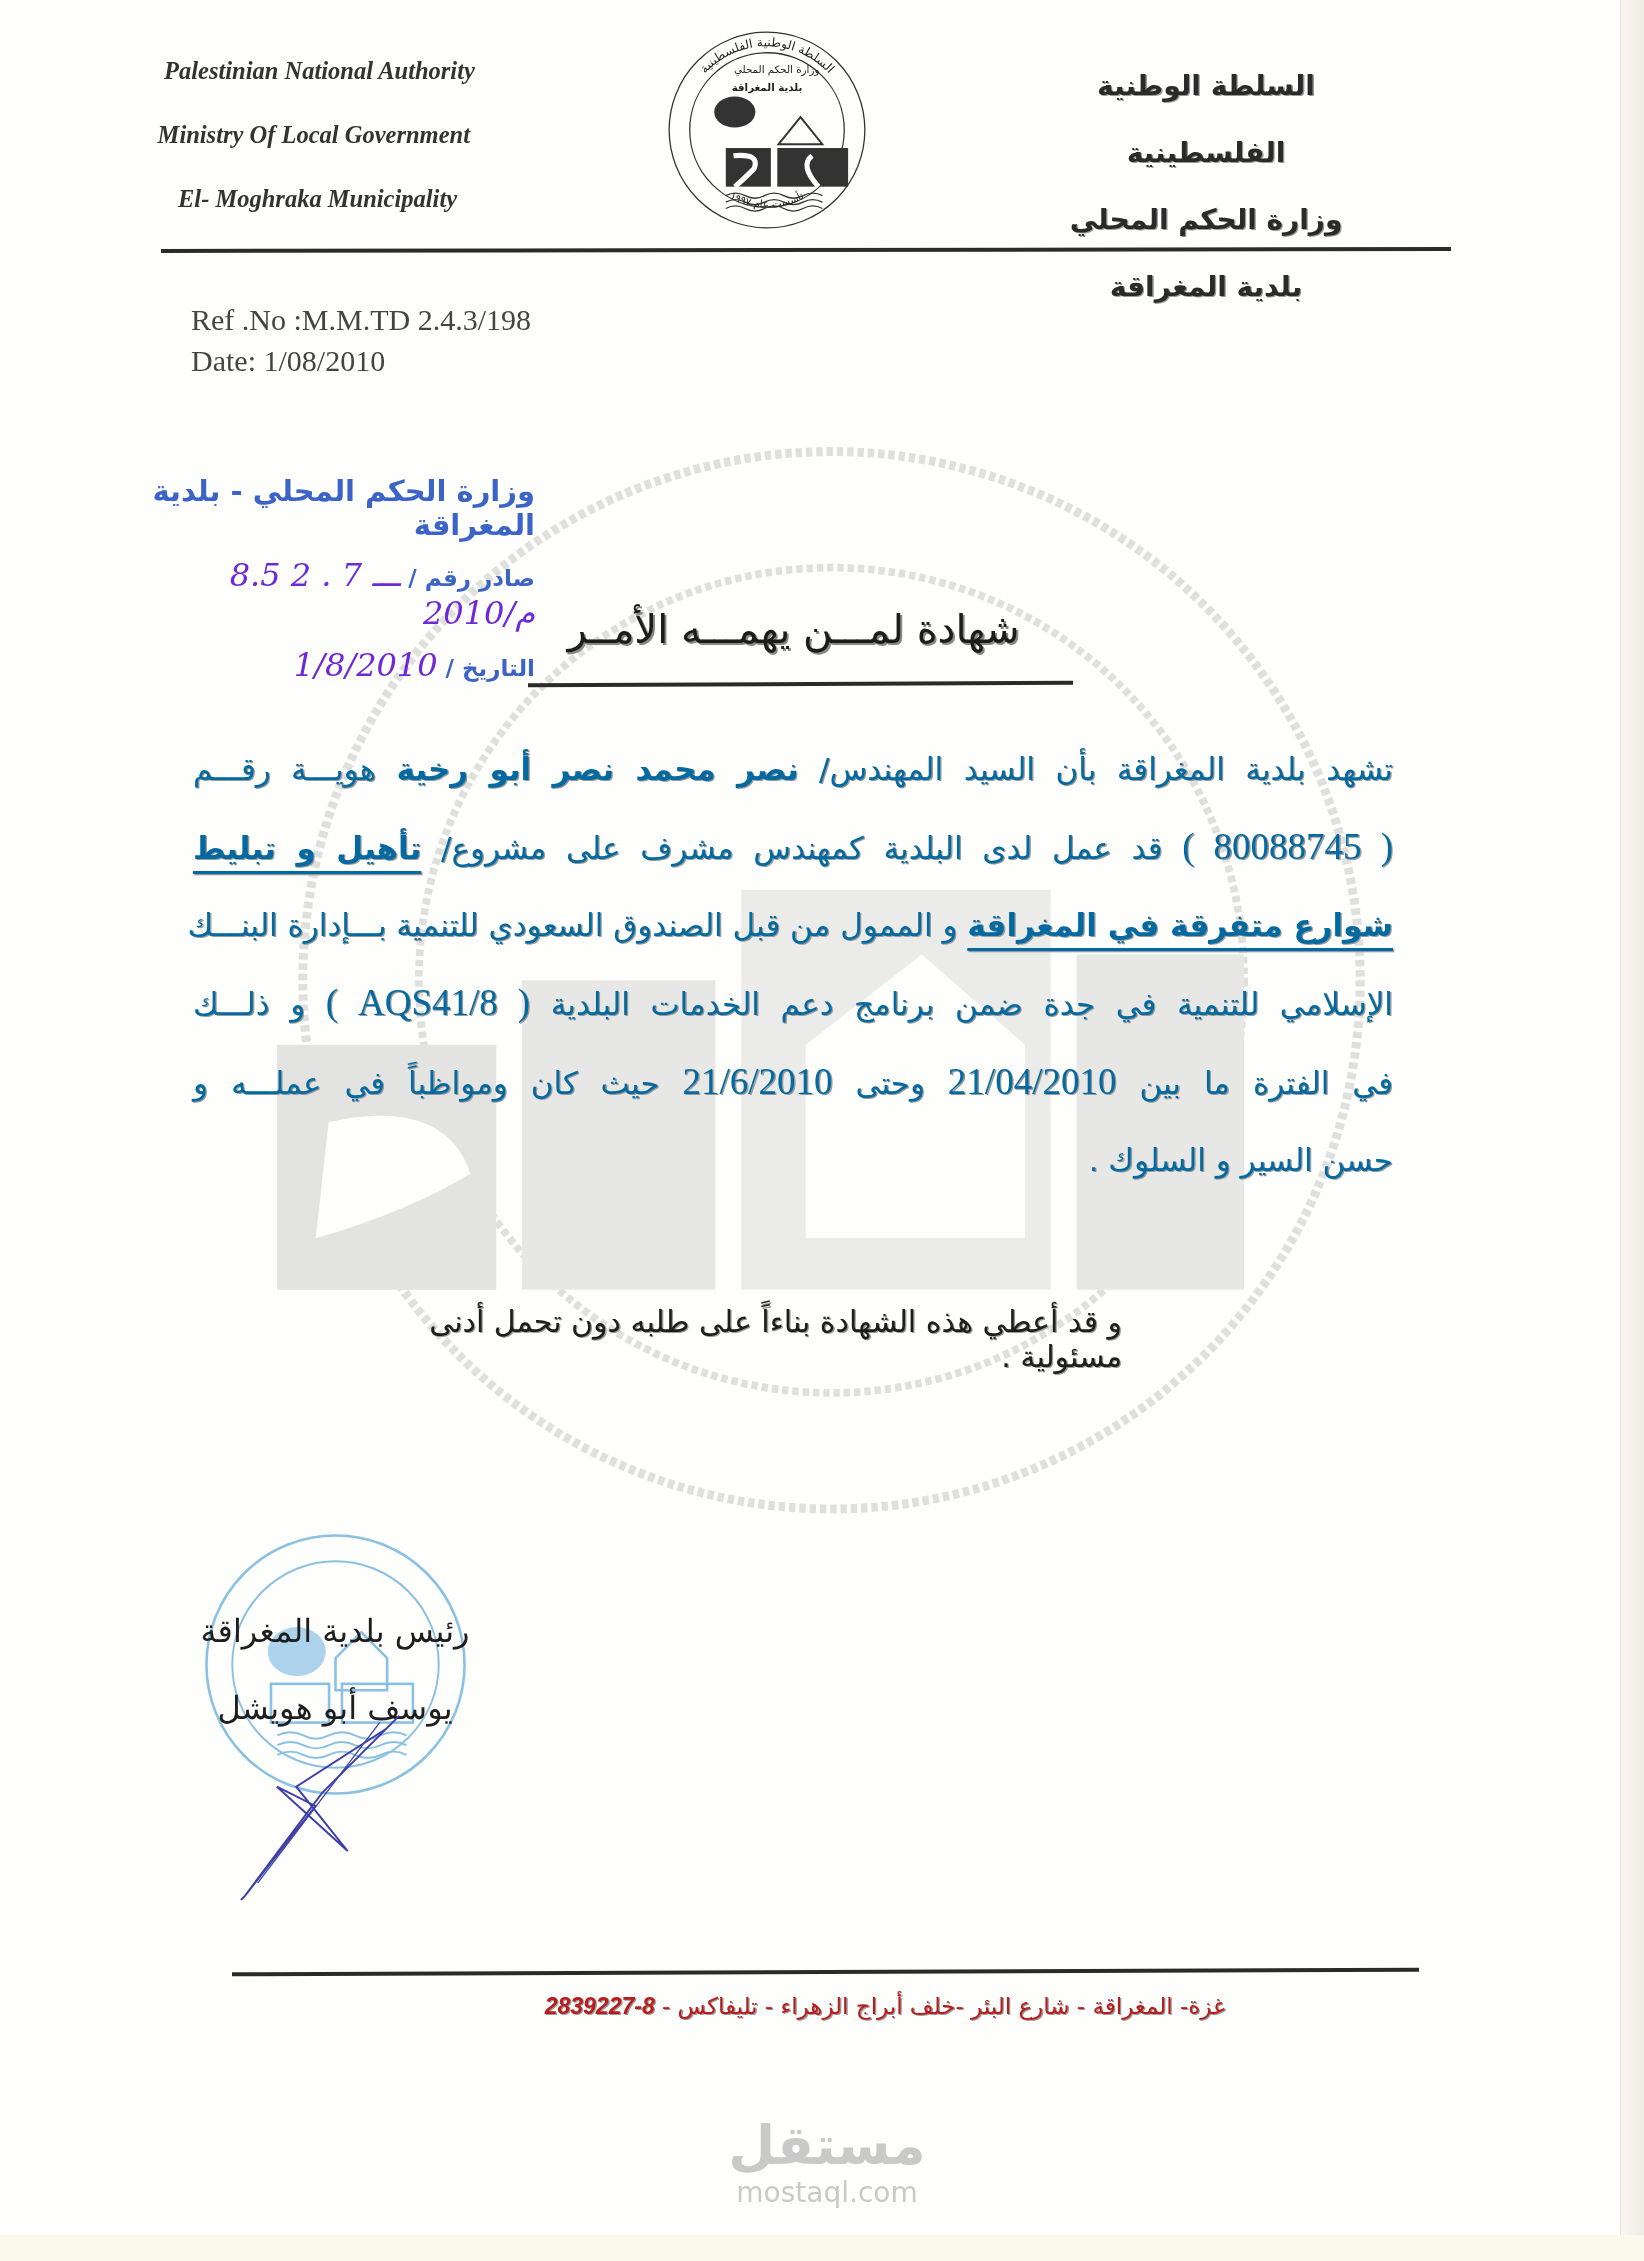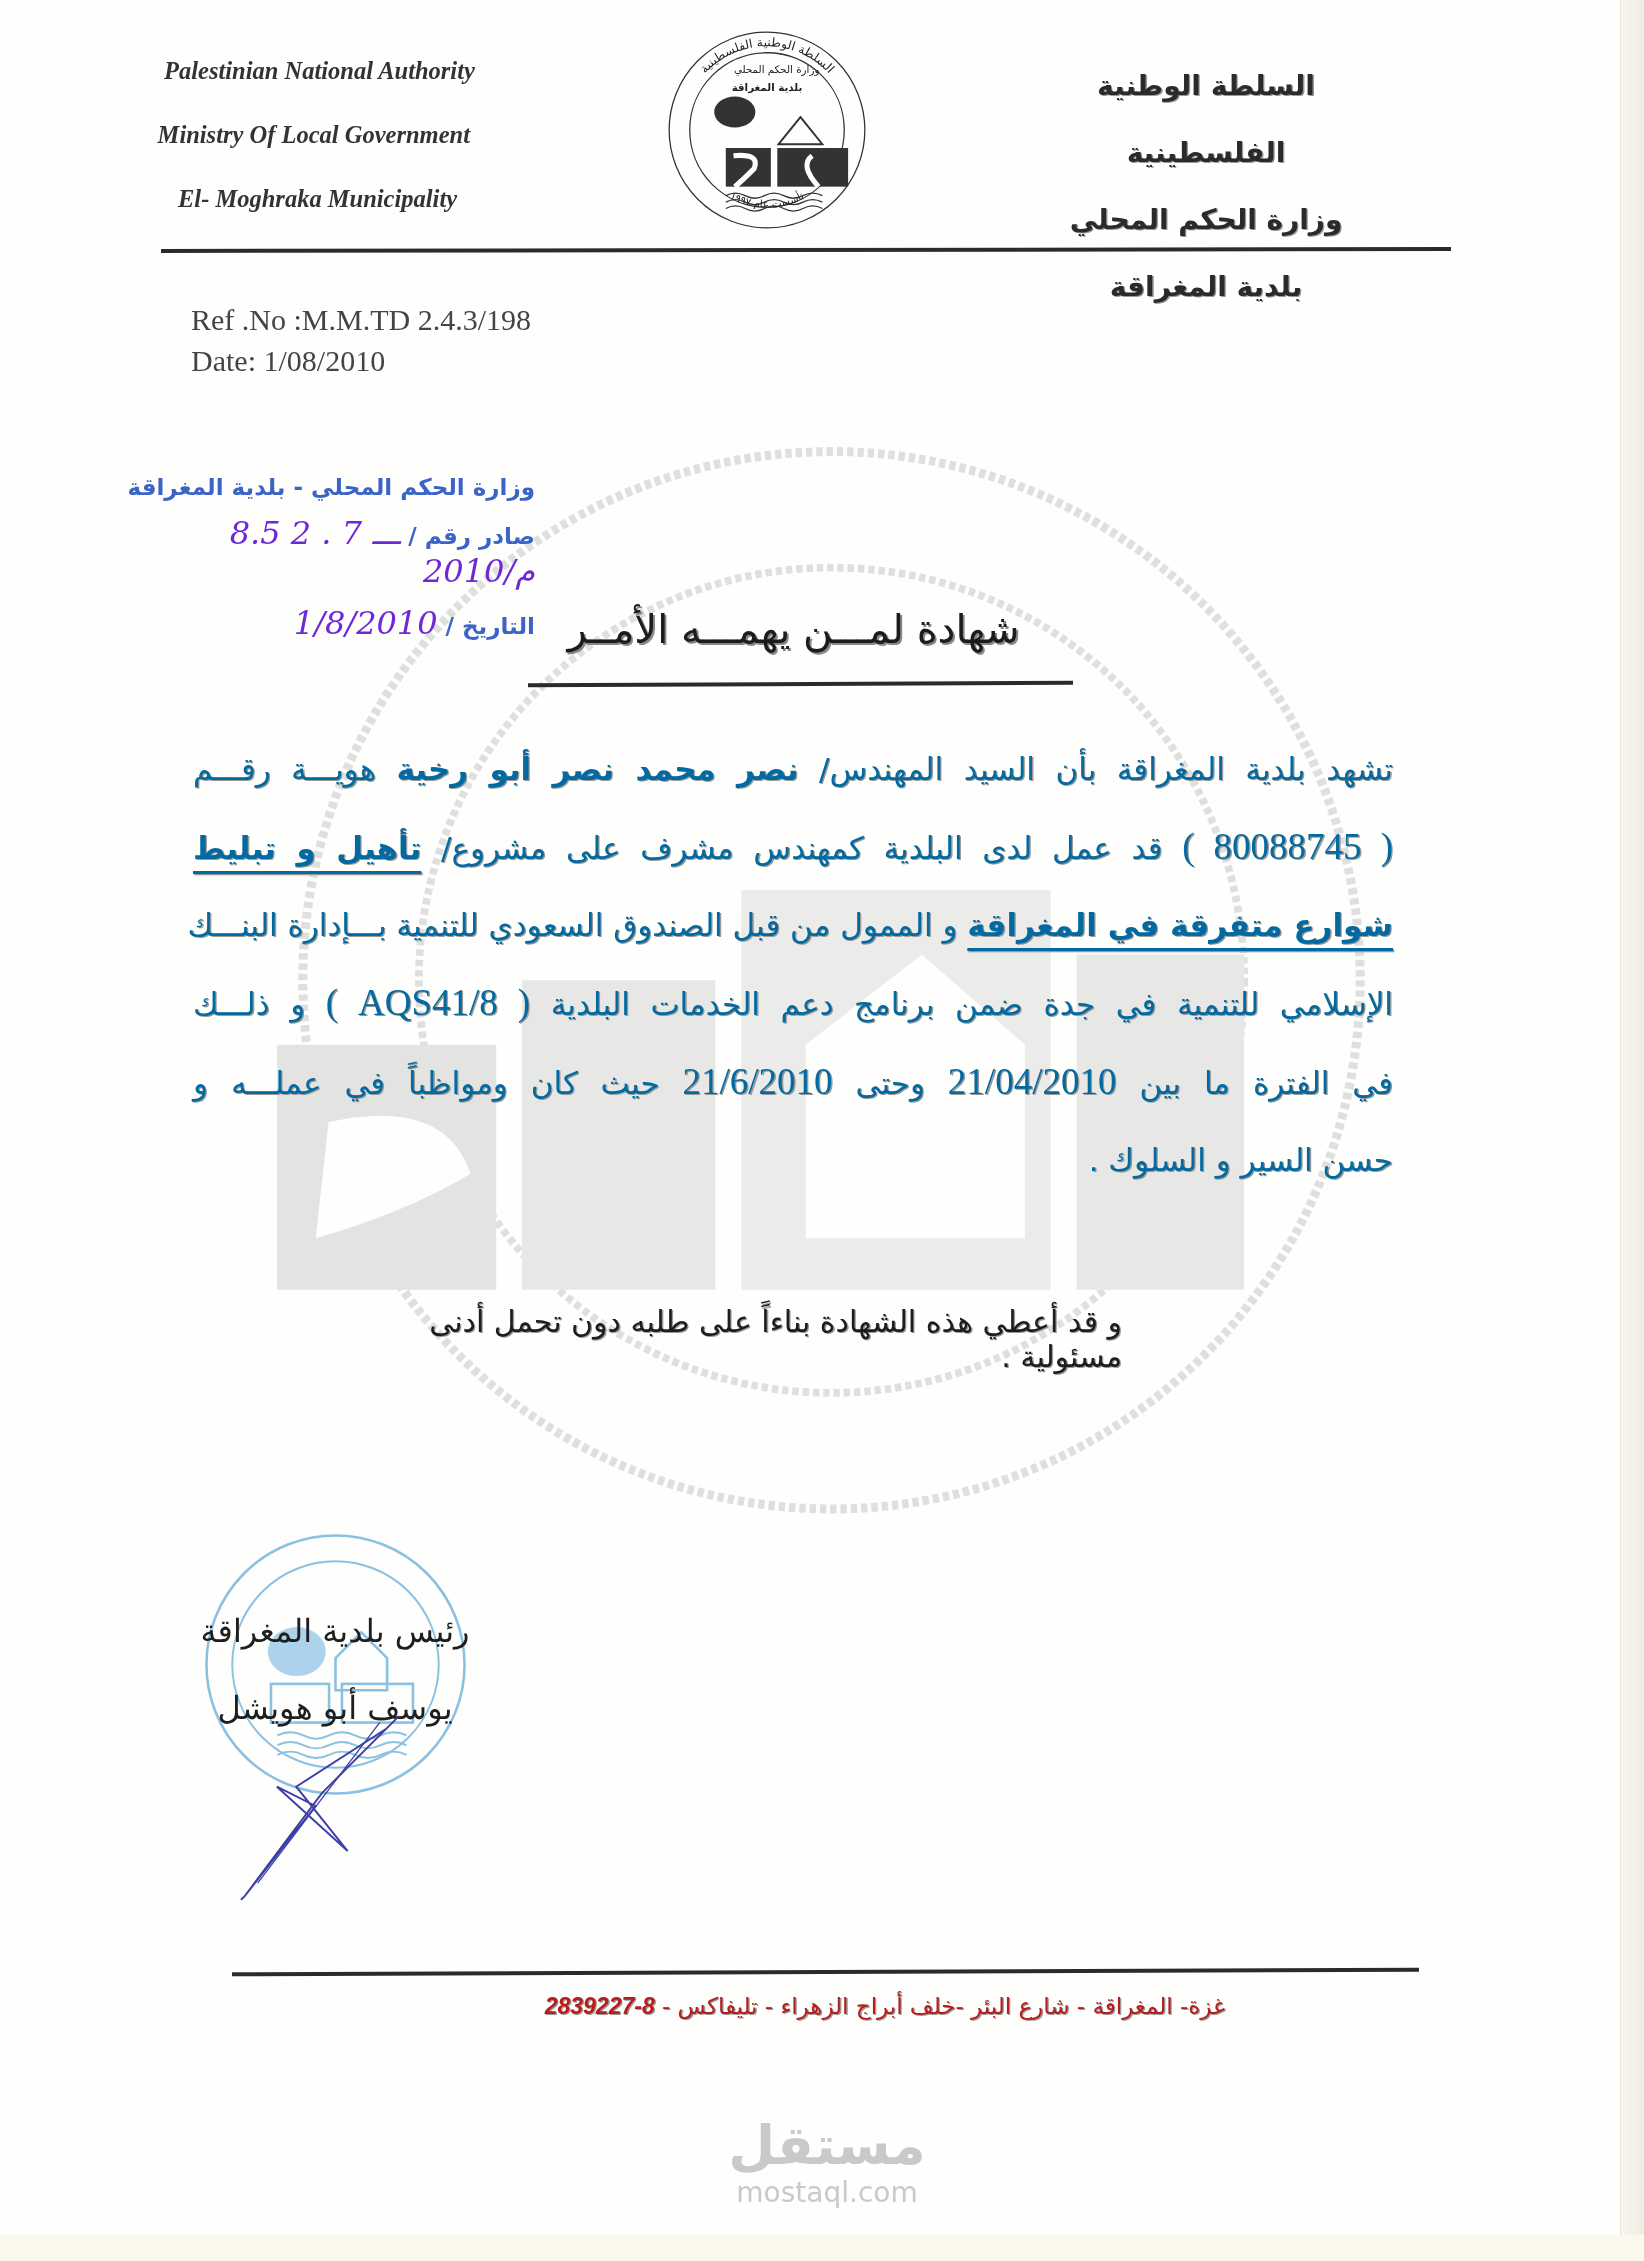--- a/index.html
+++ b/index.html
@@ -34,21 +34,21 @@
 
   .hdr-rule { position: absolute; left: 161px; top: 248px; width: 1290px; height: 3.9px;
     background: #2b2b2b; transform: rotate(-0.09deg); }
 
   
   .ref { position: absolute; left: 191px; top: 299px; font-family: "Liberation Serif", serif;
     font-size: 30px; color: #444; line-height: 41px; }
 
   
   .stamp { position: absolute; left: 116px; top: 474px; width: 419px; direction: rtl; text-align: right; }
-  .stamp .s1 { font-family: "DejaVu Sans", sans-serif; font-weight: bold; font-size: 23px; color: #3c64c8; }
+  .stamp .s1 { font-family: "DejaVu Sans", sans-serif; font-weight: bold; font-size: 29px; color: #3c64c8; }
   .stamp .s2, .stamp .s3 { font-family: "DejaVu Sans", sans-serif; font-weight: bold; font-size: 23px; color: #3c64c8; margin-top: 14px; }
   .stamp .hand { font-family: "DejaVu Serif", serif; font-style: italic; font-weight: normal; color: #6d28d9; font-size: 32px; direction: ltr; unicode-bidi: embed; }
 
   
   .title { position: absolute; left: 529px; top: 606px; width: 529px; direction: rtl; text-align: center;
     font-family: "DejaVu Sans", sans-serif; font-size: 40px; color: #1c1c1c; text-shadow: 1.9px 1.9px 0 #888; }
   .title-rule { position: absolute; left: 528px; top: 682px; width: 545px; height: 3.9px; background: #2b2b2b; transform: rotate(-0.25deg); }
 
   
   .body { position: absolute; left: 193px; top: 731px; width: 1200px; direction: rtl; text-align: justify;

